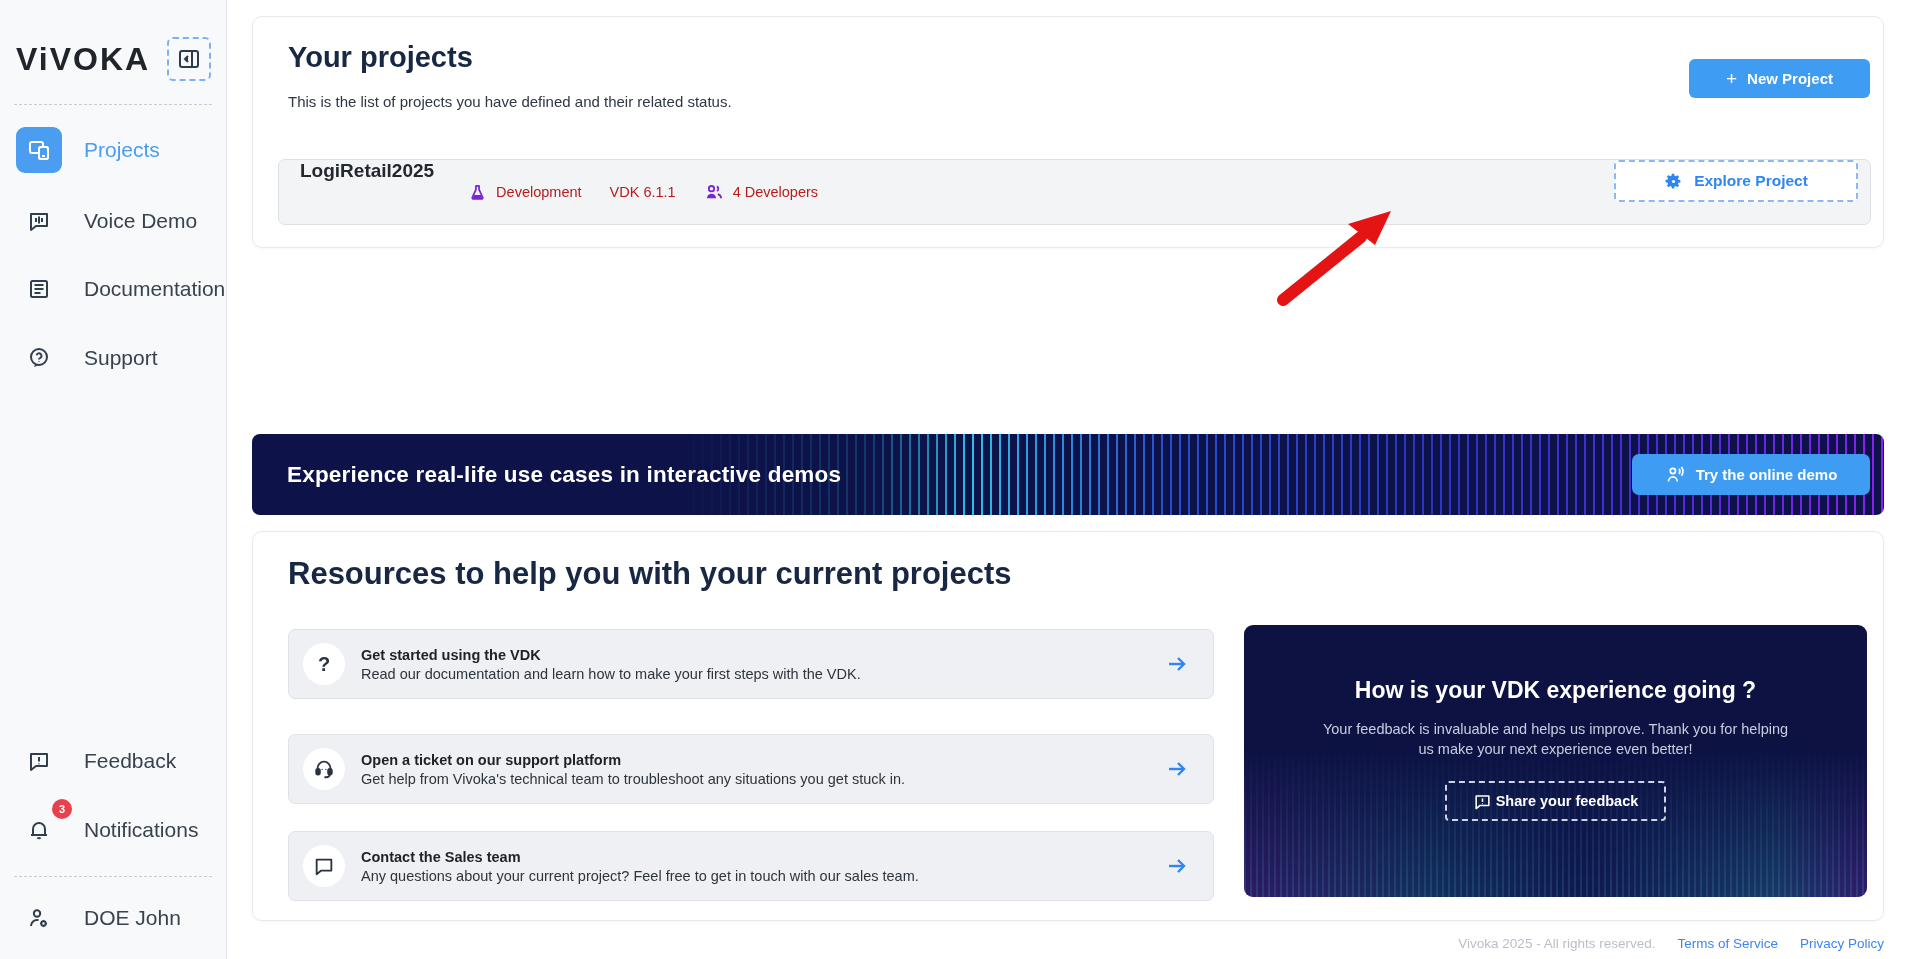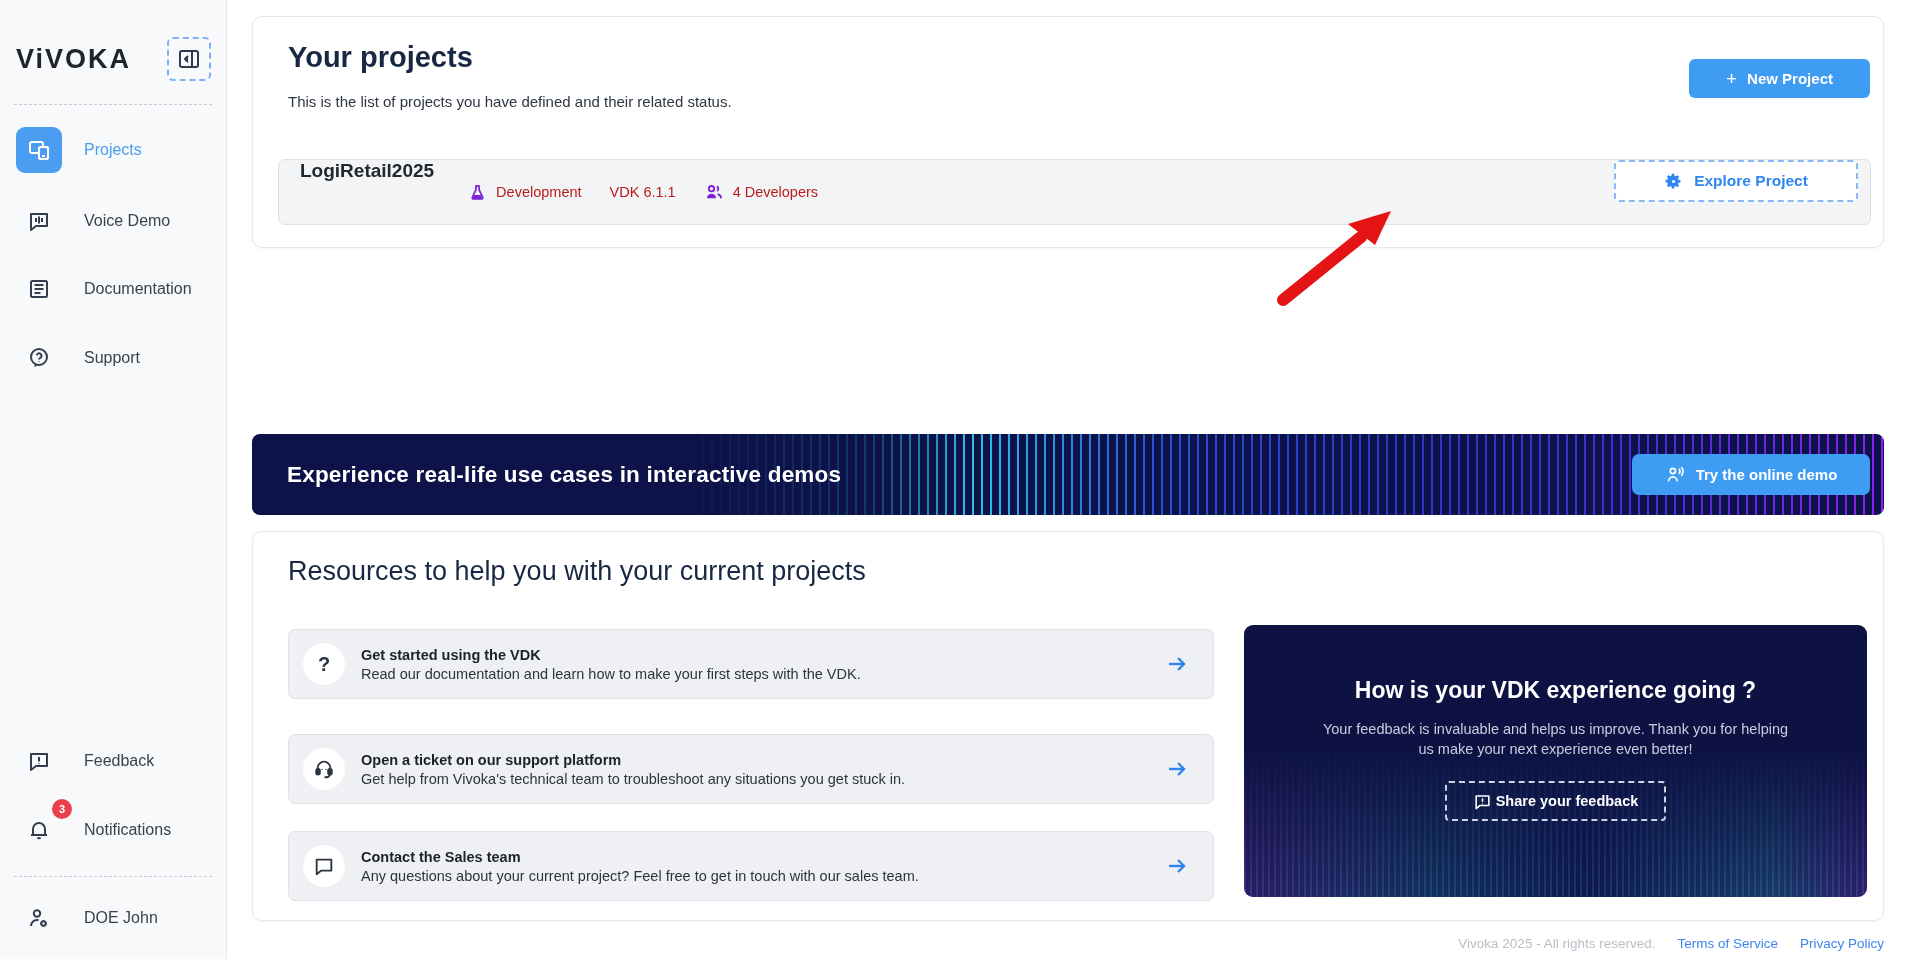--- a/index.html
+++ b/index.html
@@ -5,33 +5,33 @@
   * { margin:0; padding:0; box-sizing:border-box; }
   html,body { background:#fff; }
   body { font-family:"Liberation Sans", sans-serif; color:#2e3744; }
   .app { position:relative; width:1914px; height:959px; background:#fff; overflow:hidden; }
 
   
   .sidebar { position:absolute; left:0; top:0; width:227px; height:959px;
              background:#f8f9fb; border-right:1px solid #e2e4e9; }
   .logo-row { position:absolute; left:16px; top:36px; width:195px; height:46px;
               display:flex; align-items:center; justify-content:space-between; }
-  .logo { font-size:27px; font-weight:700; letter-spacing:2px; color:#20242b; }
+  .logo { font-size:32px; font-weight:700; letter-spacing:2px; color:#20242b; }
   .collapse-btn { width:44px; height:44px; background:transparent; border:2px dashed #7fb0f5;
                   border-radius:6px; display:flex; align-items:center; justify-content:center;
                   cursor:pointer; color:#2e3a4e; }
   .dashed-sep { position:absolute; left:14px; right:14px; border-top:1px dashed #c8ccd4; }
   .sep-top { top:104px; }
   .sep-bottom { top:876px; }
 
   .nav-item { position:absolute; left:16px; display:flex; align-items:center; gap:22px;
               cursor:pointer; color:#39424f; }
   .nav-item .nico { width:46px; height:46px; display:flex; align-items:center; justify-content:center;
                     color:#323d4e; flex:0 0 46px; }
-  .nav-item .nlabel { font-size:16px; }
+  .nav-item .nlabel { font-size:21px; }
   .nav-item.active .nico { background:#4a9df0; border-radius:9px; color:#fff; }
   .nav-item.active .nlabel { color:#4a9df0; }
   .badge { position:absolute; top:-8px; right:-10px; min-width:20px; height:20px; background:#e8414d;
            color:#fff; border-radius:50%; font-size:11px; font-weight:700;
            display:flex; align-items:center; justify-content:center; }
   .bell-wrap { position:relative; }
 
   
   .main { position:absolute; left:227px; top:0; width:1687px; height:959px; background:#fff; }
   .card { position:absolute; background:#fff; border:1px solid #e7e9ed; border-radius:10px;
@@ -63,21 +63,21 @@
             overflow:hidden; display:flex; align-items:center;
             background:
               repeating-linear-gradient(90deg, rgba(0,0,0,0) 0 2.4px, #0d1249 2.4px 9px),
               linear-gradient(90deg, #0d1249 0%, #0d1249 26%, #123a6e 38%, #2cc0e4 44%, #274ecf 56%, #2b35c0 72%, #4a2bd8 86%, #8b1ff0 100%);
   }
   .banner-title { margin-left:35px; color:#fff; font-size:22.5px; font-weight:800; letter-spacing:.2px; }
   .try-demo { position:absolute; right:14px; top:20px; width:238px; height:41px; border-radius:7px; }
 
   
   .resources-card { left:25px; top:531px; width:1632px; height:390px; }
-  .res-title { position:absolute; left:35px; top:24px; font-size:27px; font-weight:400; color:#182743;text-align:center; }
+  .res-title { position:absolute; left:35px; top:24px; font-size:31px; font-weight:700; color:#182743;text-align:center; }
   .res-item { position:absolute; left:35px; width:926px; height:70px; background:#eef0f3;
               border:1px solid #dfe2e7; border-radius:7px; display:flex; align-items:center;
               padding:0 24px 0 14px; gap:16px; cursor:pointer; }
   .res-1 { top:97px; } .res-2 { top:202px; } .res-3 { top:299px; }
   .res-circle { width:42px; height:42px; border-radius:50%; background:#fff; color:#2b3340;
                 display:flex; align-items:center; justify-content:center; flex:0 0 42px;
                 font-weight:800; font-size:20px; }
   .res-text { display:flex; flex-direction:column; gap:3px; }
   .res-item-title { font-size:14.5px; font-weight:800; color:#1d2229; }
   .res-item-desc { font-size:14.5px; color:#2e343c; }

